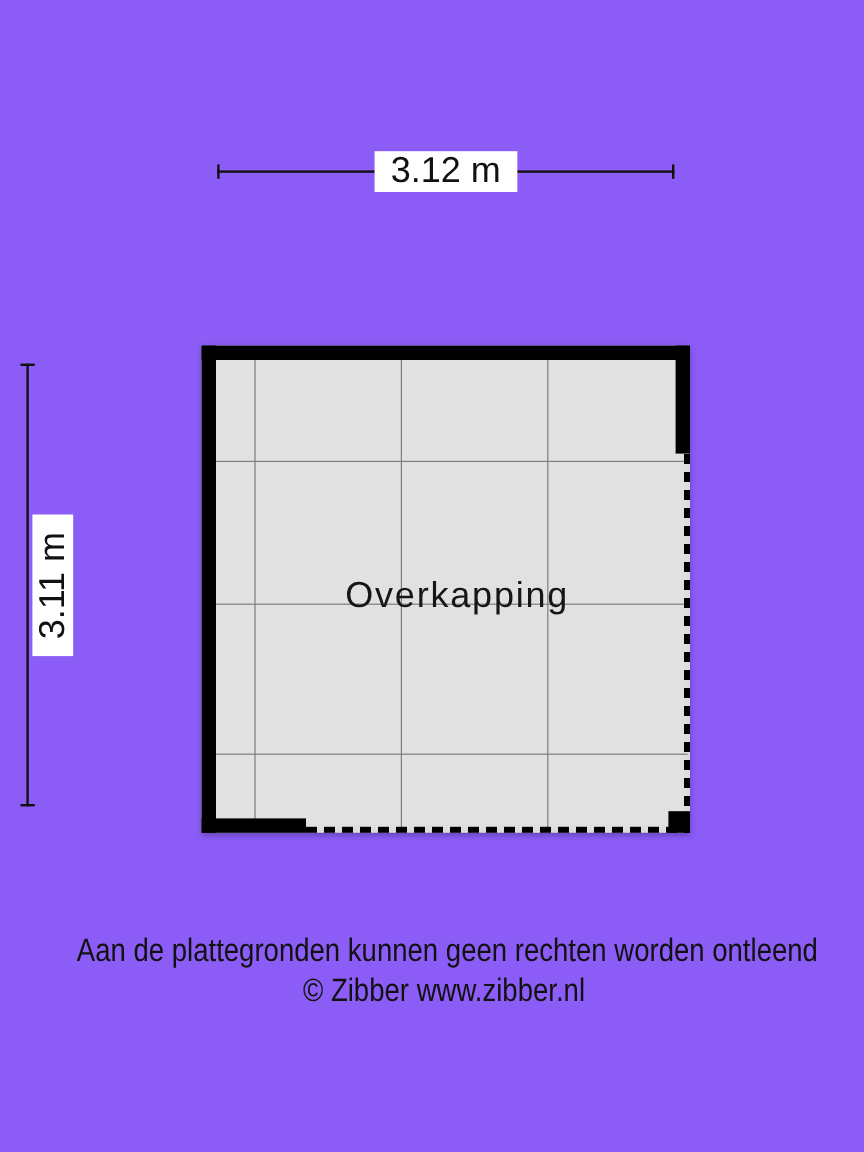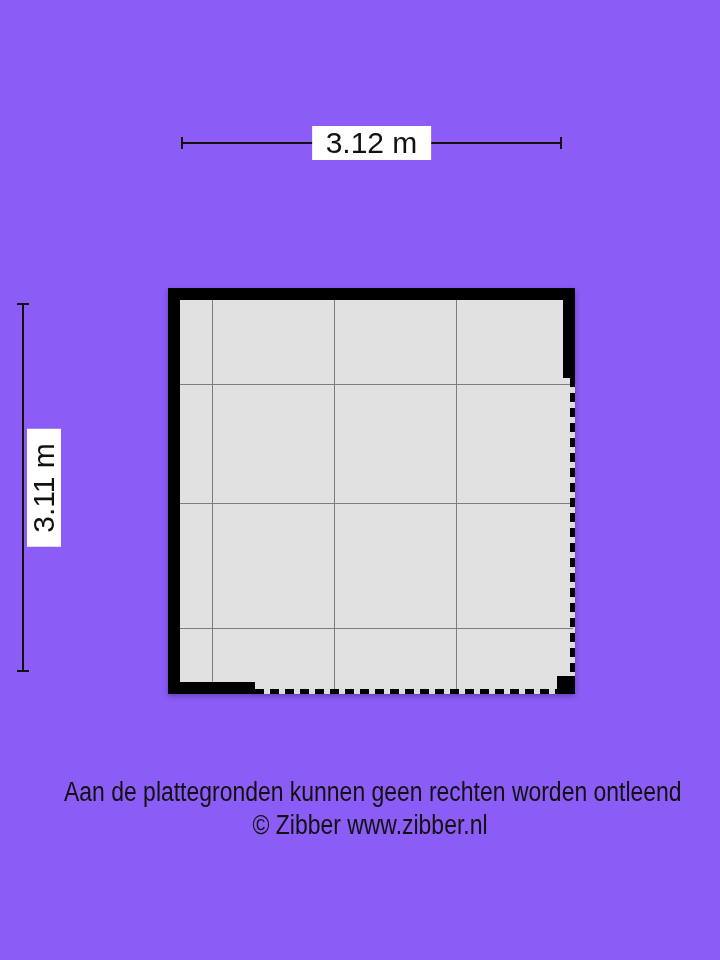--- a/index.html
+++ b/index.html
@@ -183,20 +183,21 @@
 
     <div class="wall wall-top"></div>
     <div class="wall wall-left"></div>
     <div class="wall wall-right-stub"></div>
     <div class="wall wall-bottom-stub"></div>
     <div class="wall corner-post"></div>
 
     <div class="dash-right"></div>
     <div class="dash-bottom"></div>
 
+    <div class="room-label">Overkapping</div>
   </div>
 
   <div class="footer">
     <div>Aan de plattegronden kunnen geen rechten worden ontleend</div>
     <div>© Zibber www.zibber.nl</div>
   </div>
 
 </div>
 
 </body></html>

